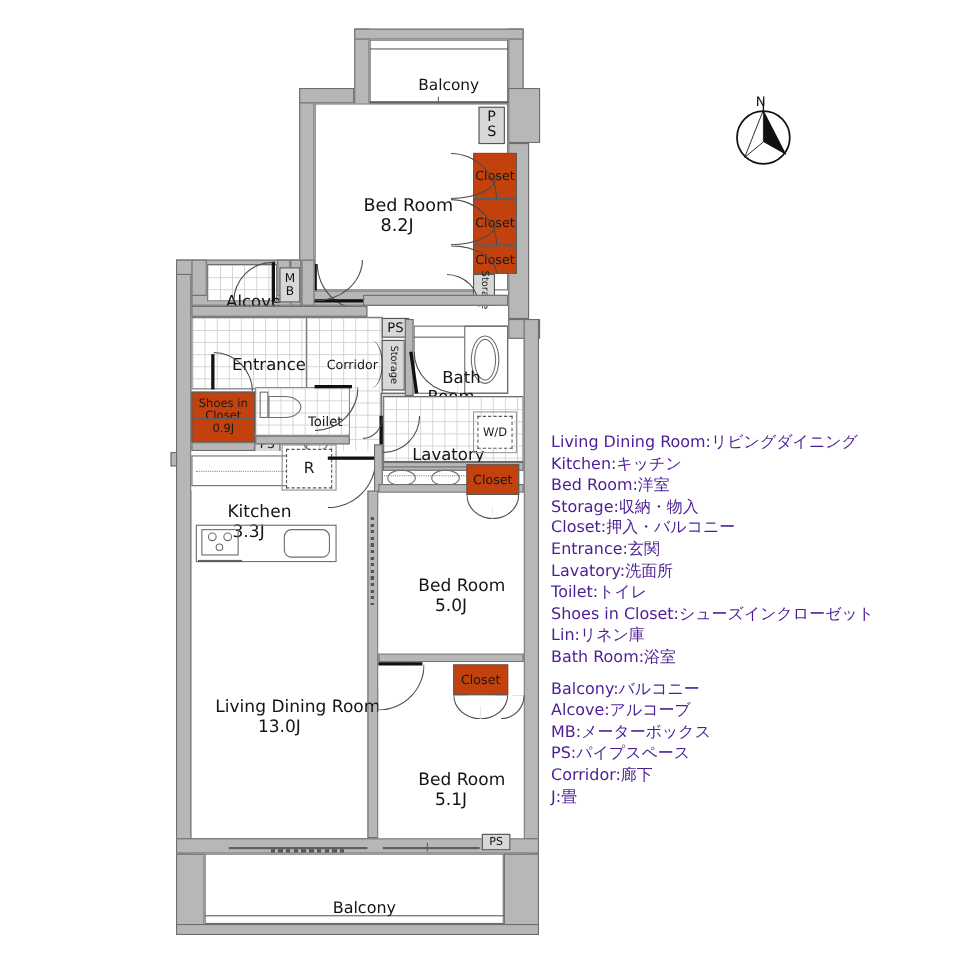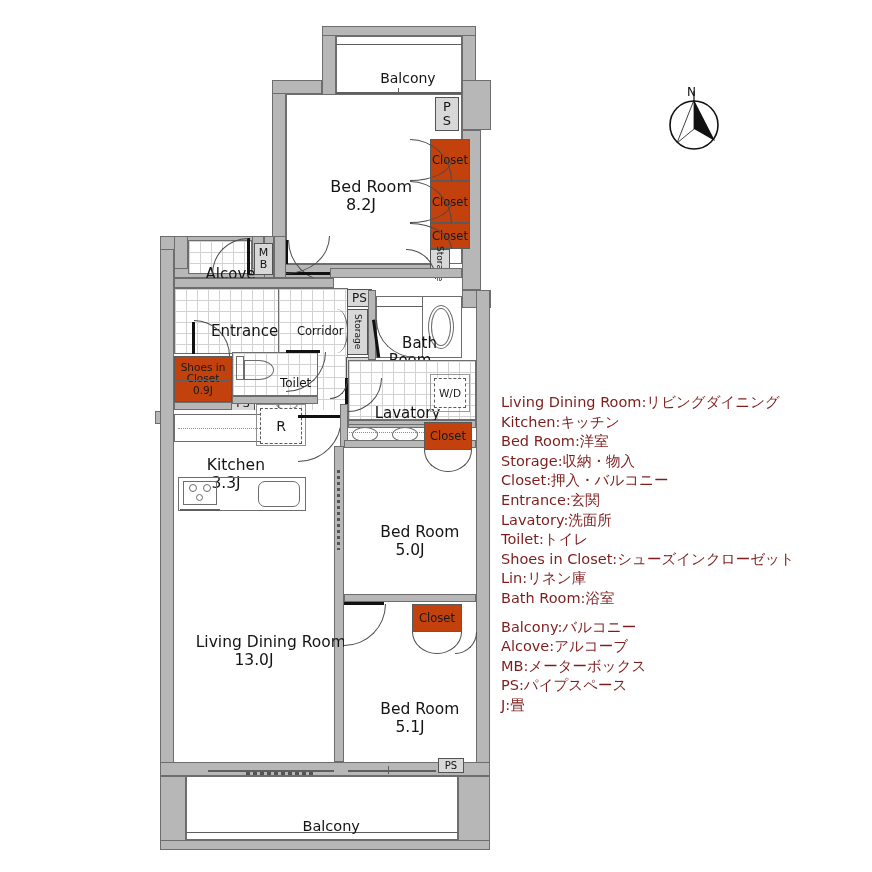--- a/index.html
+++ b/index.html
@@ -26,21 +26,21 @@
   .vtxt{position:absolute;display:flex;align-items:center;justify-content:center;
         font-size:9px;writing-mode:vertical-rl;text-orientation:mixed;
         background:#d8d8d8;border:1px solid #545454;box-sizing:border-box;}
   .swing{position:absolute;border:1px solid #4b4b4b;border-radius:50%;
          background:transparent;box-sizing:border-box;}
   .dashbox{position:absolute;border:1px dashed #5a5a5a;box-sizing:border-box;
            display:flex;align-items:center;justify-content:center;font-size:10.5px;background:#fff;}
   .dotline{position:absolute;border-top:1px dotted #8a8a8a;}
 
   
-  #legend{position:absolute;left:501px;top:393px;width:360px;font-size:14.5px;line-height:19.6px;color:#7f1d1d;}
+  #legend{position:absolute;left:501px;top:393px;width:360px;font-size:14.5px;line-height:19.6px;color:#4c1d95;}
   #legend div{white-space:nowrap;}
   #legend .gap{height:9px;}
 
   
   #compass{position:absolute;left:663px;top:83px;width:62px;height:72px;}
 </style>
 </head>
 <body>
 
 <div id="stage">
@@ -308,16 +308,17 @@
     <div>Lavatory:洗面所</div>
     <div>Toilet:トイレ</div>
     <div>Shoes in Closet:シューズインクローゼット</div>
     <div>Lin:リネン庫</div>
     <div>Bath Room:浴室</div>
     <div class="gap"></div>
     <div>Balcony:バルコニー</div>
     <div>Alcove:アルコーブ</div>
     <div>MB:メーターボックス</div>
     <div>PS:パイプスペース</div>
+    <div>Corridor:廊下</div>
     <div>J:畳</div>
   </div>
 
 </div>
 
 </body></html>

